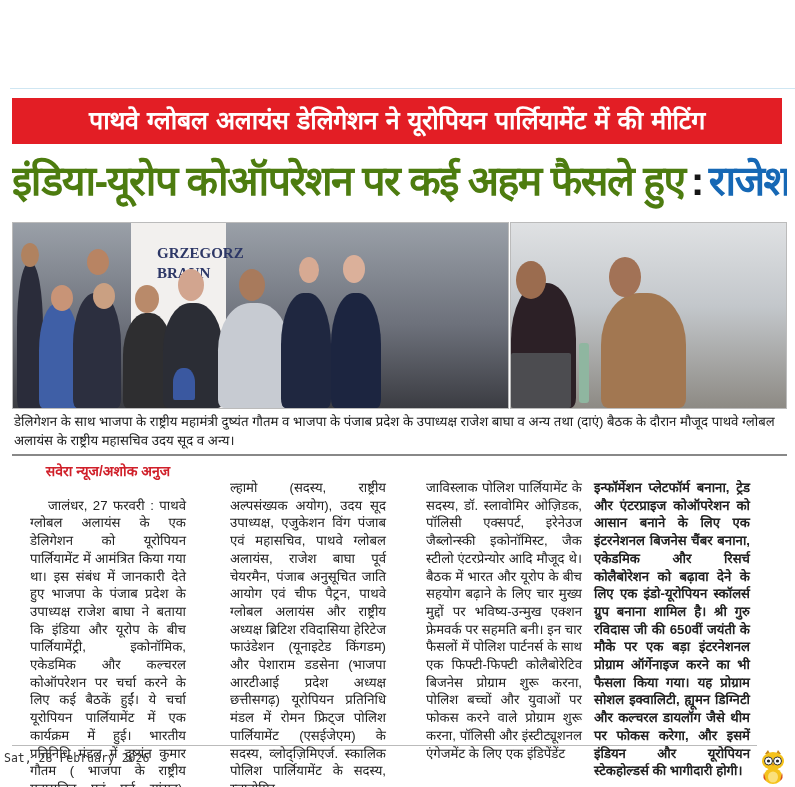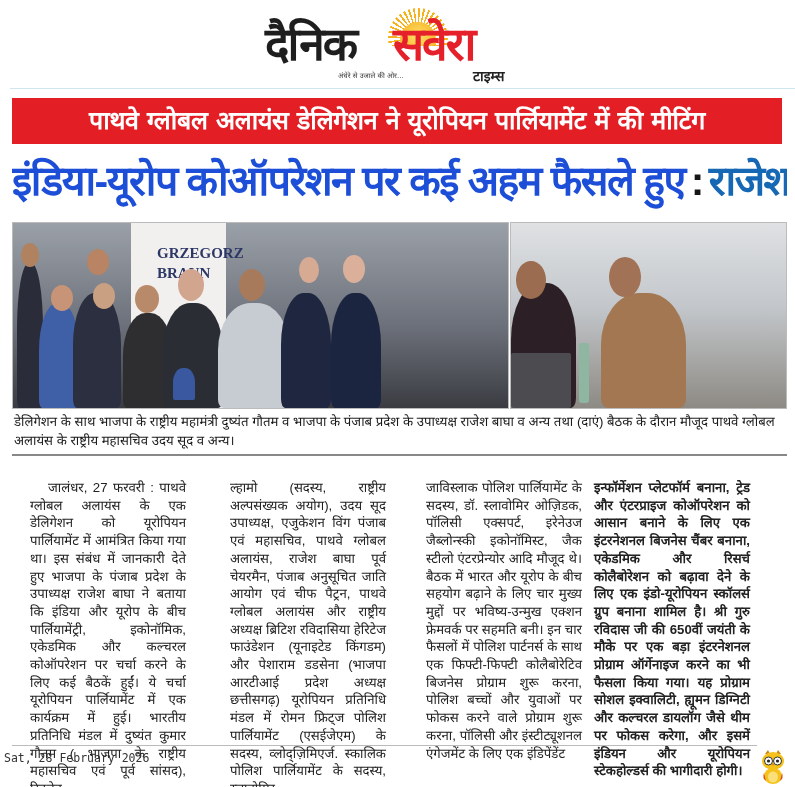--- a/index.html
+++ b/index.html
@@ -21,21 +21,21 @@
   .logo .word-times { position: absolute; left: 208px; top: 62px; font-size: 14px; font-weight: bold; color: #222; }
   .masthead-rule { position: absolute; left: 10px; top: 88px; width: 785px; height: 1px; background: #cfe6f2; }
 
   
   .kicker { position: absolute; left: 12px; top: 98px; width: 770px; height: 46px; background: #e31e25;
       color: #fff; font-weight: bold; font-size: 25px; line-height: 46px; text-align: center; white-space: nowrap; overflow: hidden; letter-spacing: -0.3px; }
 
   
   .headline { position: absolute; left: 12px; top: 148px; width: 775px; height: 66px; white-space: nowrap; overflow: hidden;
       font-family: "Liberation Sans", sans-serif; font-weight: bold; font-size: 41px; line-height: 66px; letter-spacing: -1.5px; }
-  .headline .h-main { color: #1d4ed8; }
+  .headline .h-main { color: #4d7c0f; }
   .headline .h-sep { color: #161616; margin: 0 6px; }
   .headline .h-name { color: #1668b5; }
 
   
   .photo { position: absolute; border: 1px solid #bbb; overflow: hidden; }
   .photo-main { left: 12px; top: 222px; width: 495px; height: 185px; background: linear-gradient(180deg, #9aa0a8 0%, #6d717b 55%, #3b3c42 100%); }
   .photo-main .panel-light { position: absolute; left: 118px; top: 0; width: 95px; height: 185px; background: #f2f0ee; }
   .photo-main .panel-text { position: absolute; left: 144px; top: 20px; color: #2d3766; font-family: "Liberation Serif", serif; font-weight: bold; font-size: 15px; line-height: 20px; white-space: nowrap; }
   .person { position: absolute; border-radius: 45% 45% 8% 8%; }
   .head { position: absolute; border-radius: 50%; background: #c9957a; }
@@ -57,30 +57,20 @@
   .col-rule { position: absolute; top: 745px; height: 1px; background: #bbb; }
 
   
   .footer { position: absolute; left: 4px; top: 750px; font-family: "DejaVu Sans Mono", monospace; font-size: 11.5px; line-height: 17px; color: #333; }
   .owl { position: absolute; left: 760px; top: 748px; width: 26px; height: 36px; }
 </style>
 </head>
 <body>
 
 <div class="masthead">
-  <div class="logo">
-    <div class="sun">
-      <div class="rays"></div>
-      <div class="disc"></div>
-    </div>
-    <span class="word-dainik">दैनिक</span>
-    <span class="word-savera">सवेरा</span>
-    <span class="tagline">अंधेरे से उजाले की ओर...</span>
-    <span class="word-times">टाइम्स</span>
-  </div>
   <div class="masthead-rule"></div>
 </div>
 
 <div class="kicker">पाथवे ग्लोबल अलायंस डेलिगेशन ने यूरोपियन पार्लियामेंट में की मीटिंग</div>
 
 <div class="headline">
   <span class="h-main">इंडिया-यूरोप कोऑपरेशन पर कई अहम फैसले हुए</span><span class="h-sep">:</span><span class="h-name">राजेश बाघा</span>
 </div>
 
 <div class="photo photo-main">
@@ -115,20 +105,21 @@
   <div class="person" style="left:90px;top:70px;width:85px;height:115px;background:#a27751;"></div>
   <div class="head" style="left:98px;top:34px;width:32px;height:40px;background:#a27256;"></div>
   <div class="person" style="left:0px;top:130px;width:60px;height:55px;background:#4c4c50;border-radius:2px;"></div>
   <div class="person" style="left:68px;top:120px;width:10px;height:60px;background:#8fb6a0;border-radius:3px;"></div>
 </div>
 
 <div class="caption">डेलिगेशन के साथ भाजपा के राष्ट्रीय महामंत्री दुष्यंत गौतम व भाजपा के पंजाब प्रदेश के उपाध्यक्ष राजेश बाघा व अन्य तथा (दाएं) बैठक के दौरान मौजूद पाथवे ग्लोबल अलायंस के राष्ट्रीय महासचिव उदय सूद व अन्य।</div>
 <div class="caption-rule"></div>
 
 <div class="col col1">
+  <span class="byline">सवेरा न्यूज/अशोक अनुज</span>
   <p><span class="indent"></span><span>जालंधर, 27 फरवरी : पाथवे ग्लोबल अलायंस के एक डेलिगेशन को यूरोपियन पार्लियामेंट में आमंत्रित किया गया था। इस संबंध में जानकारी देते हुए भाजपा के पंजाब प्रदेश के उपाध्यक्ष राजेश बाघा ने बताया कि इंडिया और यूरोप के बीच पार्लियामेंट्री, इकोनॉमिक, एकेडमिक और कल्चरल कोऑपरेशन पर चर्चा करने के लिए कई बैठकें हुईं। ये चर्चा यूरोपियन पार्लियामेंट में एक कार्यक्रम में हुई। भारतीय प्रतिनिधि मंडल में दुष्यंत कुमार गौतम ( भाजपा के राष्ट्रीय महासचिव एवं पूर्व सांसद), रिनचेन</span></p>
 </div>
 <div class="col col2">
   <p>ल्हामो (सदस्य, राष्ट्रीय अल्पसंख्यक अयोग), उदय सूद उपाध्यक्ष, एजुकेशन विंग पंजाब एवं महासचिव, पाथवे ग्लोबल अलायंस, राजेश बाघा पूर्व चेयरमैन, पंजाब अनुसूचित जाति आयोग एवं चीफ पैट्रन, पाथवे ग्लोबल अलायंस और राष्ट्रीय अध्यक्ष ब्रिटिश रविदासिया हेरिटेज फाउंडेशन (यूनाइटेड किंगडम) और पेशाराम डडसेना (भाजपा आरटीआई प्रदेश अध्यक्ष छत्तीसगढ़) यूरोपियन प्रतिनिधि मंडल में रोमन फ्रिट्ज पोलिश पार्लियामेंट (एसईजेएम) के सदस्य, व्लोद्ज़िमिएर्ज. स्कालिक पोलिश पार्लियामेंट के सदस्य, स्लावोमिर</p>
 </div>
 <div class="col col3">
   <p>जाविस्लाक पोलिश पार्लियामेंट के सदस्य, डॉ. स्लावोमिर ओज़िडक, पॉलिसी एक्सपर्ट, इरेनेउज जैब्लोन्स्की इकोनॉमिस्ट, जैक स्टीलो एंटरप्रेन्योर आदि मौजूद थे। बैठक में भारत और यूरोप के बीच सहयोग बढ़ाने के लिए चार मुख्य मुद्दों पर भविष्य-उन्मुख एक्शन फ्रेमवर्क पर सहमति बनी। इन चार फैसलों में पोलिश पार्टनर्स के साथ एक फिफ्टी-फिफ्टी कोलैबोरेटिव बिजनेस प्रोग्राम शुरू करना, पोलिश बच्चों और युवाओं पर फोकस करने वाले प्रोग्राम शुरू करना, पॉलिसी और इंस्टीट्यूशनल एंगेजमेंट के लिए एक इंडिपेंडेंट</p>
 </div>
 <div class="col col4">
   <p>इन्फॉर्मेशन प्लेटफॉर्म बनाना, ट्रेड और एंटरप्राइज कोऑपरेशन को आसान बनाने के लिए एक इंटरनेशनल बिजनेस चैंबर बनाना, एकेडमिक और रिसर्च कोलैबोरेशन को बढ़ावा देने के लिए एक इंडो-यूरोपियन स्कॉलर्स ग्रुप बनाना शामिल है। श्री गुरु रविदास जी की 650वीं जयंती के मौके पर एक बड़ा इंटरनेशनल प्रोग्राम ऑर्गेनाइज करने का भी फैसला किया गया। यह प्रोग्राम सोशल इक्वालिटी, ह्यूमन डिग्निटी और कल्चरल डायलॉग जैसे थीम पर फोकस करेगा, और इसमें इंडियन और यूरोपियन स्टेकहोल्डर्स की भागीदारी होगी।</p>

